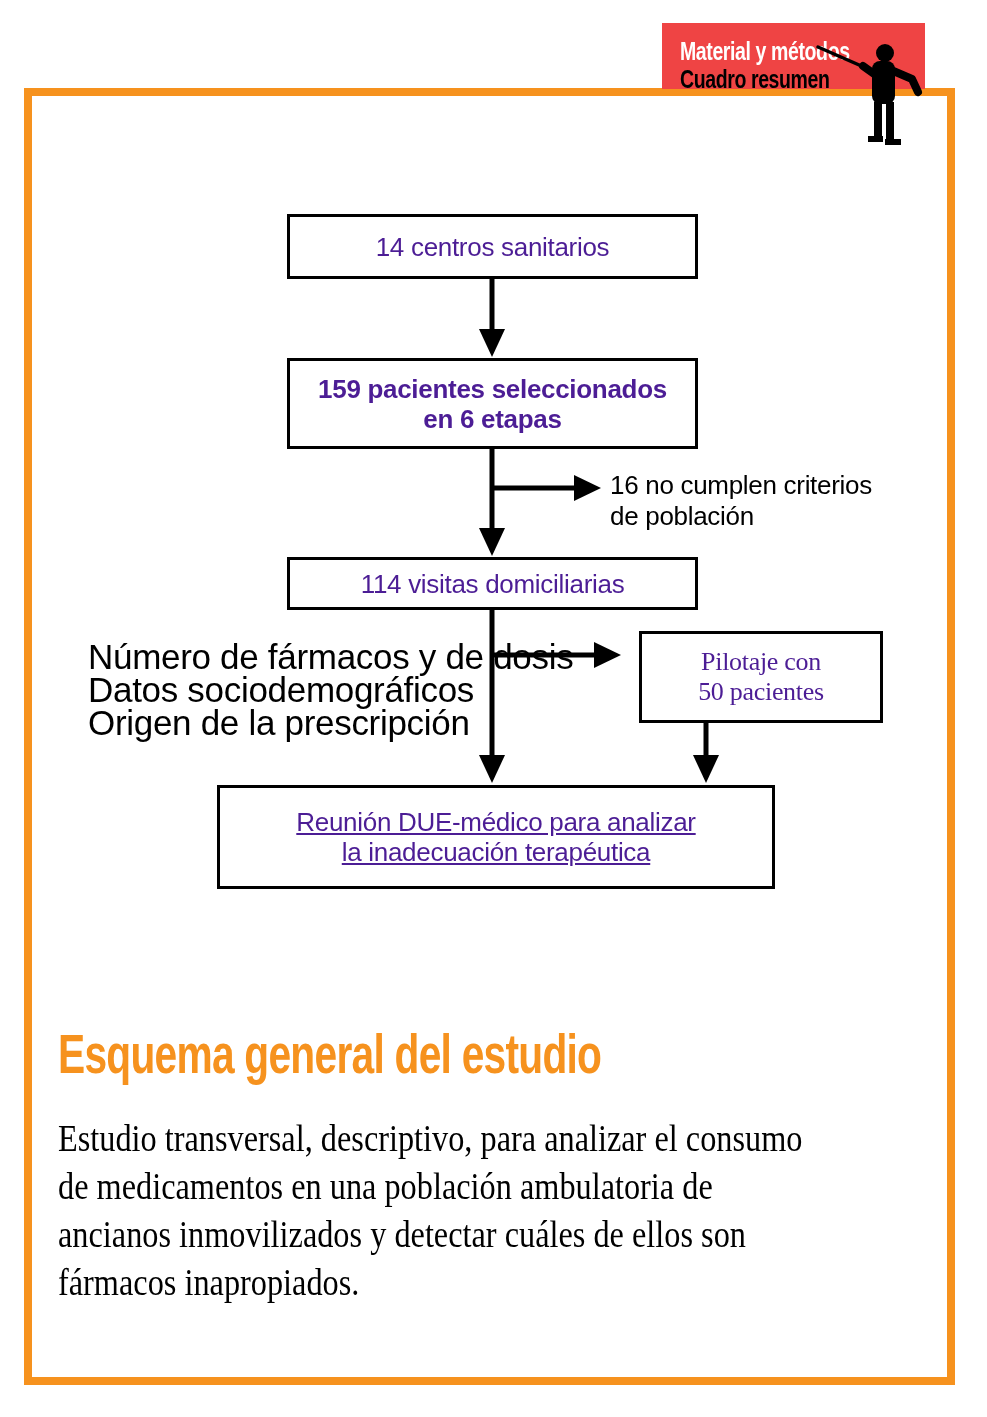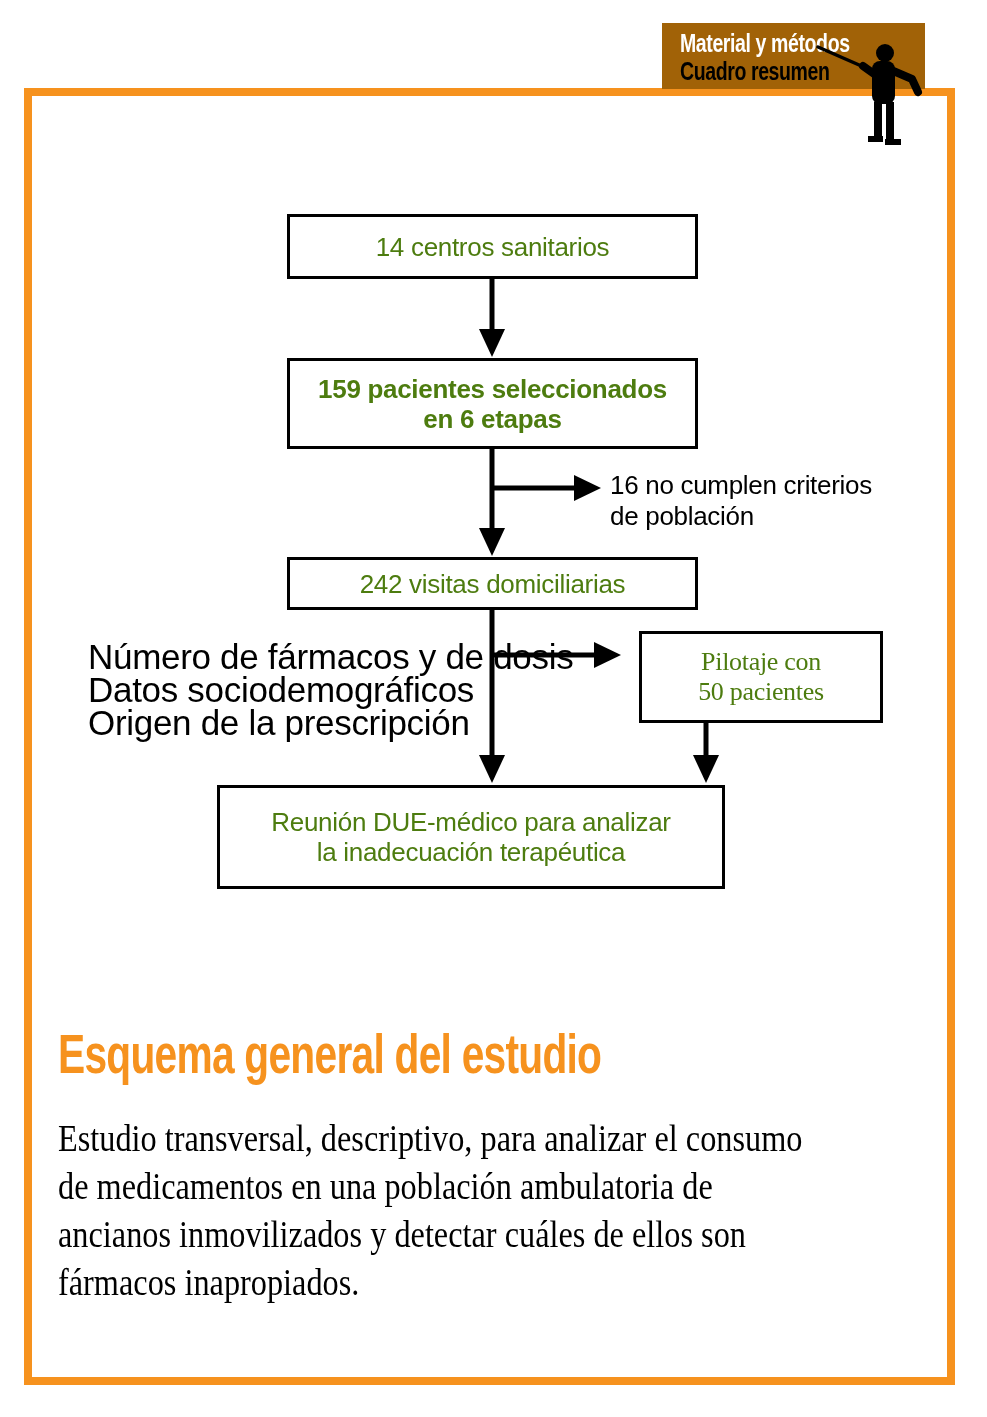--- a/index.html
+++ b/index.html
@@ -6,40 +6,40 @@
   .page{
     position:relative;width:987px;height:1417px;background:#ffffff;overflow:hidden;
     font-family:"Liberation Sans","DejaVu Sans",sans-serif;color:#111;
   }
   .frame{
     position:absolute;left:24px;top:88px;width:931px;height:1297px;
     border:8px solid #F6921E;box-sizing:border-box;
   }
   .badge{
     position:absolute;left:662px;top:23px;width:263px;height:66px;
-    background:#a16207;box-sizing:border-box;padding:6px 0 0 18px;
+    background:#ef4444;box-sizing:border-box;padding:14px 0 0 18px;
   }
   .badge-line{
     font-weight:bold;font-size:25px;line-height:28px;white-space:nowrap;
     transform:scaleX(0.78);transform-origin:left center;letter-spacing:-0.5px;
   }
   .badge-line1{color:#ffffff;}
   .badge-line2{color:#000000;}
   .person{position:absolute;left:810px;top:36px;width:125px;height:115px;}
   .flow-svg{position:absolute;left:0;top:0;width:987px;height:1417px;}
   .fbox{
     position:absolute;border:3px solid #000;background:#fff;box-sizing:border-box;
     display:flex;flex-direction:column;align-items:center;justify-content:center;
-    font-size:26px;line-height:30px;text-align:center;letter-spacing:-0.3px;color:#4d7c0f;
+    font-size:26px;line-height:30px;text-align:center;letter-spacing:-0.3px;color:#4c1d95;
   }
   .box1{left:287px;top:214px;width:411px;height:65px;}
   .box2{left:287px;top:358px;width:411px;height:91px;font-weight:bold;}
   .box3{left:287px;top:557px;width:411px;height:53px;}
   .box4{left:639px;top:631px;width:244px;height:92px;font-family:Liberation Serif, serif;}
-  .box5{left:217px;top:785px;width:508px;height:104px;}
+  .box5{left:217px;top:785px;width:558px;height:104px;text-decoration:underline;}
   .sidetext{
     position:absolute;font-size:26px;line-height:31px;letter-spacing:-0.3px;color:#000000;
     white-space:nowrap;
   }
   .excluded{left:610px;top:470px;}
   .variables{left:88px;top:640px;font-size:35px;line-height:33px;}
   .heading{
     position:absolute;left:58px;top:1026px;
     font-size:55px;font-weight:bold;line-height:1.05;color:#F6921E;
     white-space:nowrap;letter-spacing:-1px;
@@ -106,21 +106,21 @@
     <span>159 pacientes seleccionados</span>
     <span>en 6 etapas</span>
   </div>
 
   <div class="sidetext excluded">
     <div>16 no cumplen criterios</div>
     <div>de población</div>
   </div>
 
   <div class="fbox box3">
-    <span>242 visitas domiciliarias</span>
+    <span>114 visitas domiciliarias</span>
   </div>
 
   <div class="sidetext variables">
     <div>Número de fármacos y de dosis</div>
     <div>Datos sociodemográficos</div>
     <div>Origen de la prescripción</div>
   </div>
 
   <div class="fbox box4">
     <span>Pilotaje con</span>

